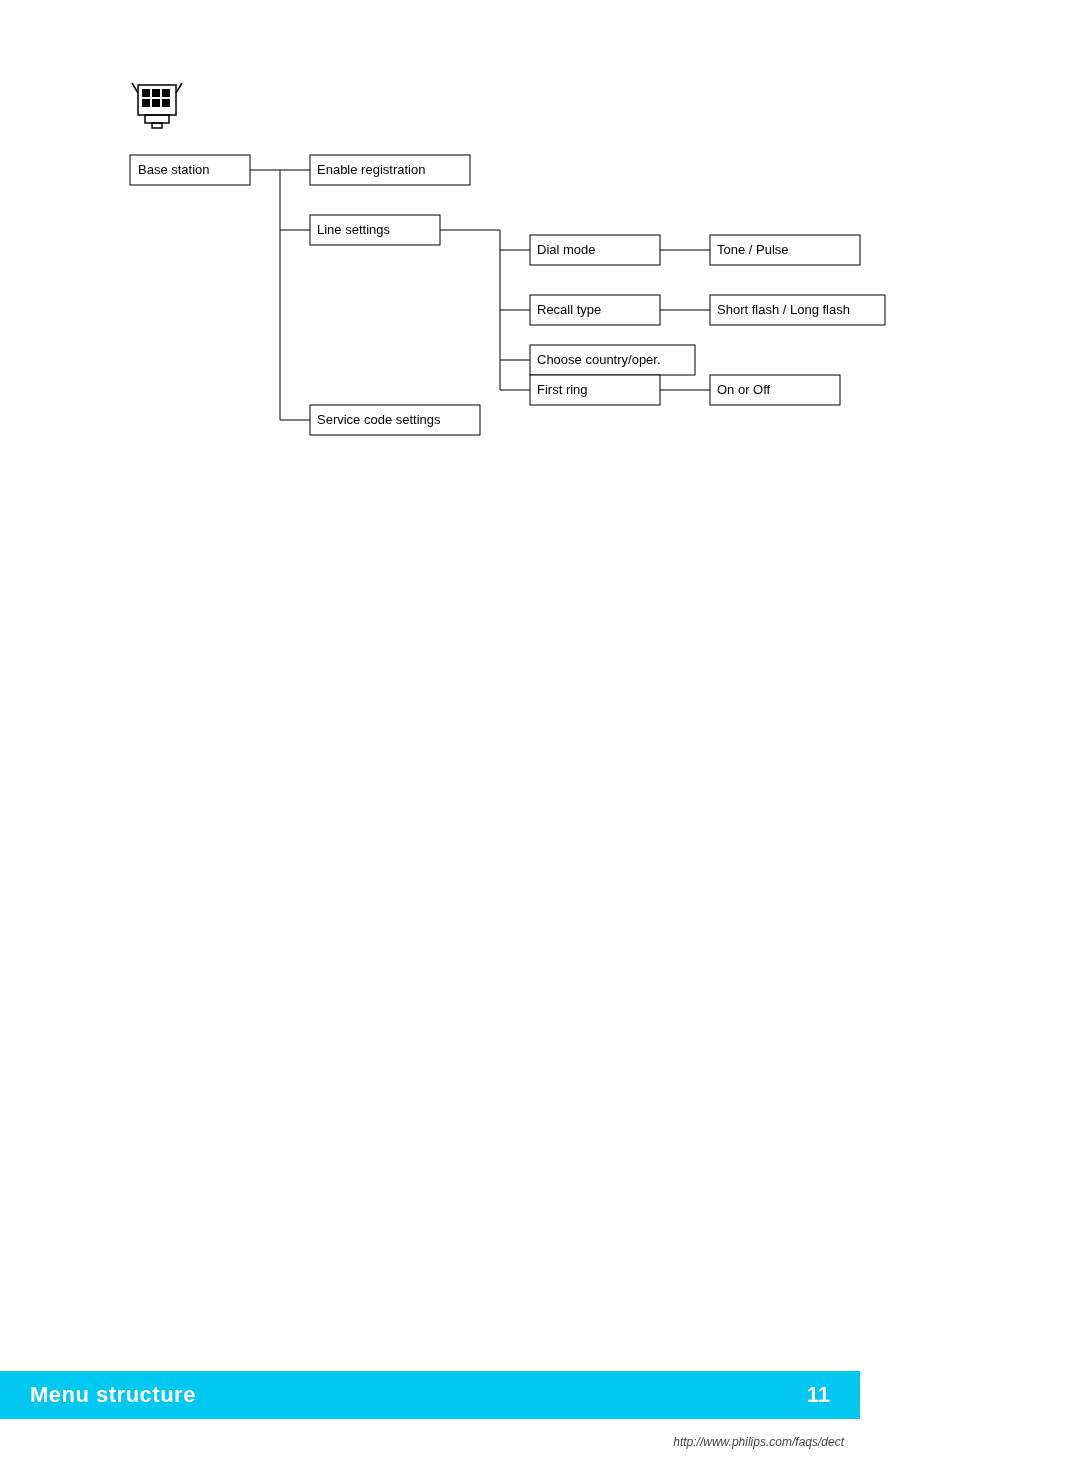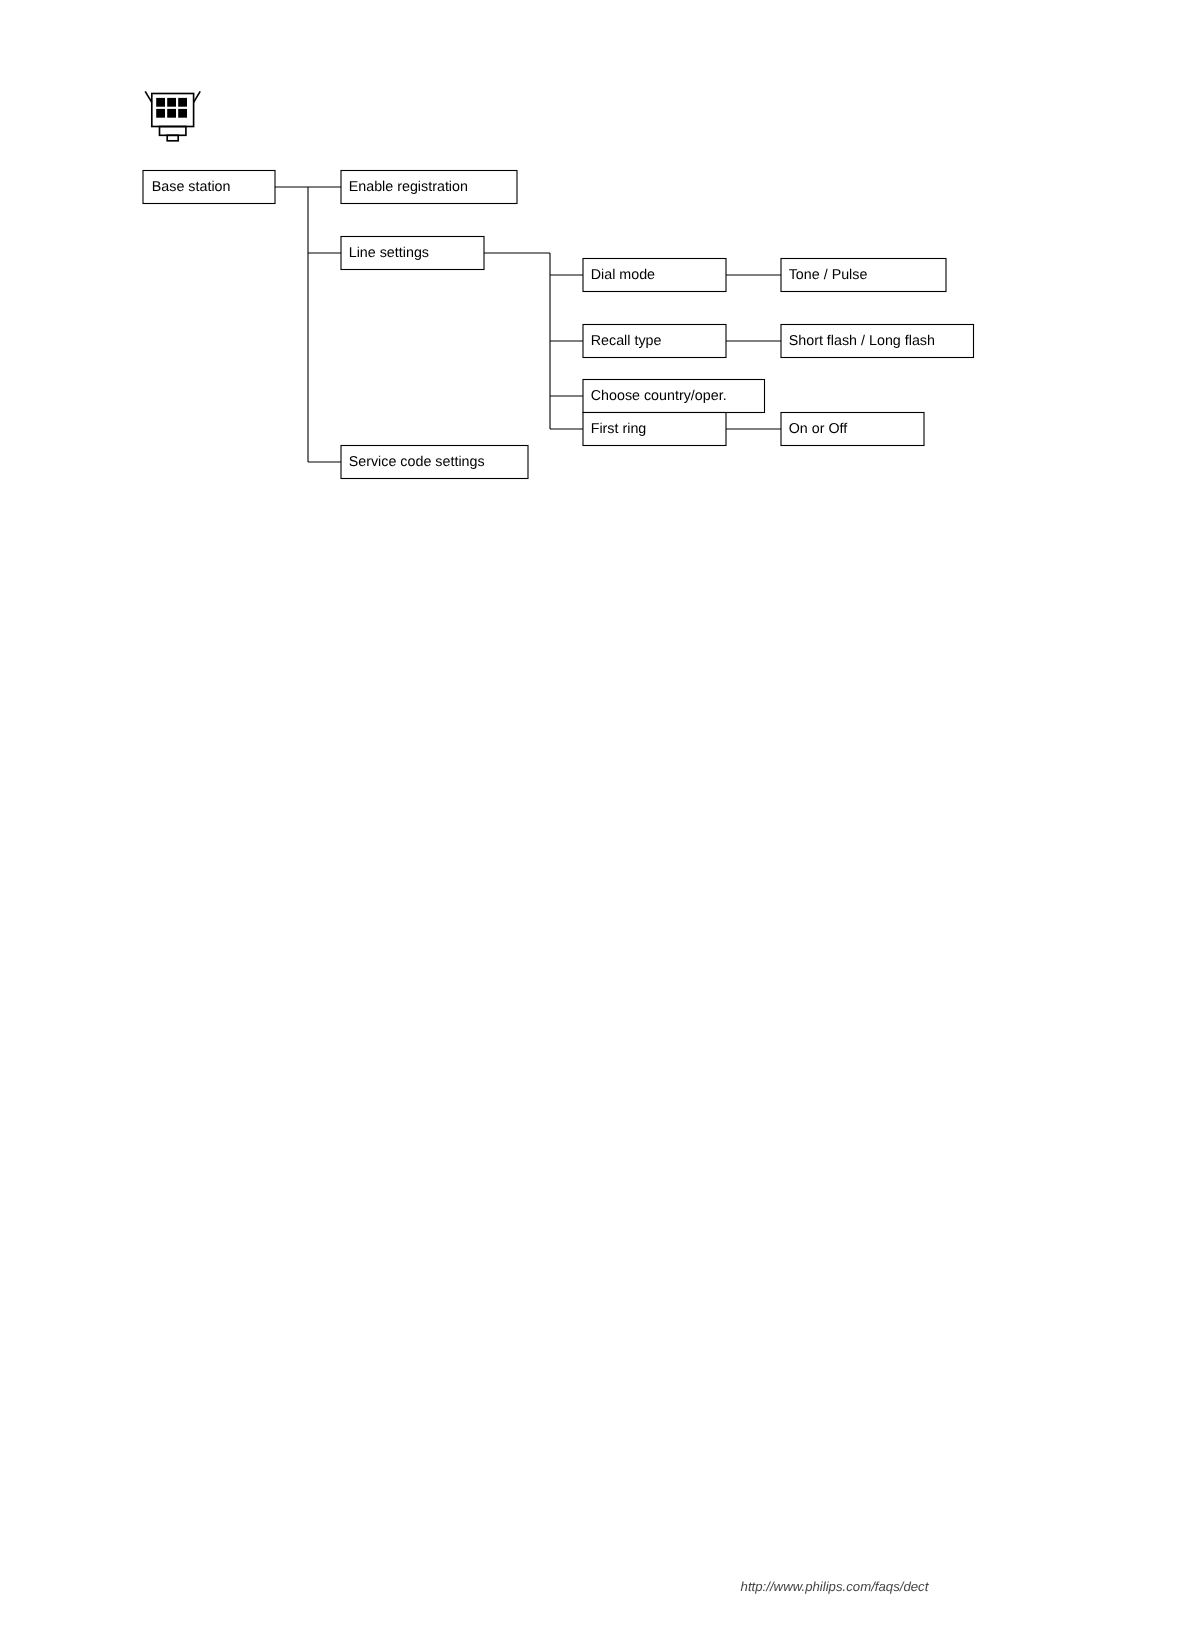--- a/index.html
+++ b/index.html
@@ -148,16 +148,20 @@
     <line x1="580" y1="210" x2="630" y2="210" stroke="black" stroke-width="1"></line>
     <rect x="630" y="195" width="175" height="30" class="tree-box"></rect>
     <text x="637" y="214" class="tree-text">Short flash / Long flash</text>
 
     <line x1="580" y1="290" x2="630" y2="290" stroke="black" stroke-width="1"></line>
     <rect x="630" y="275" width="130" height="30" class="tree-box"></rect>
     <text x="637" y="294" class="tree-text">On or Off</text>
 
   </svg>
 
+  <div class="footer-bar">
+    <span class="footer-title">Menu structure</span>
+    <span class="footer-page-num">11</span>
+  </div>
 
   <div class="footer-url">http://www.philips.com/faqs/dect</div>
 
 </div>
 
 </body></html>

